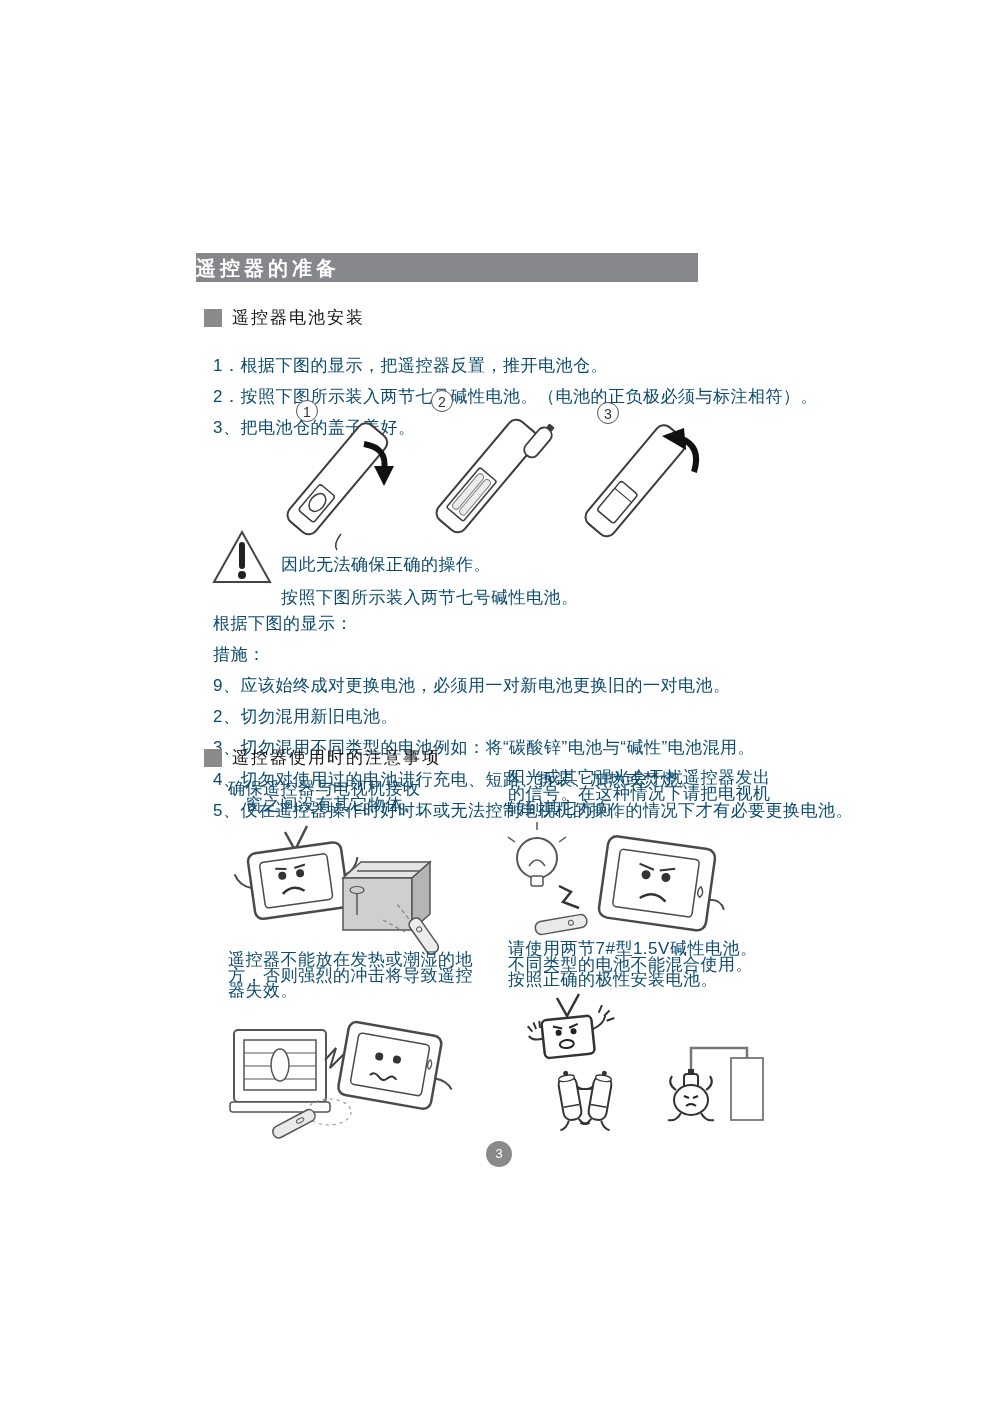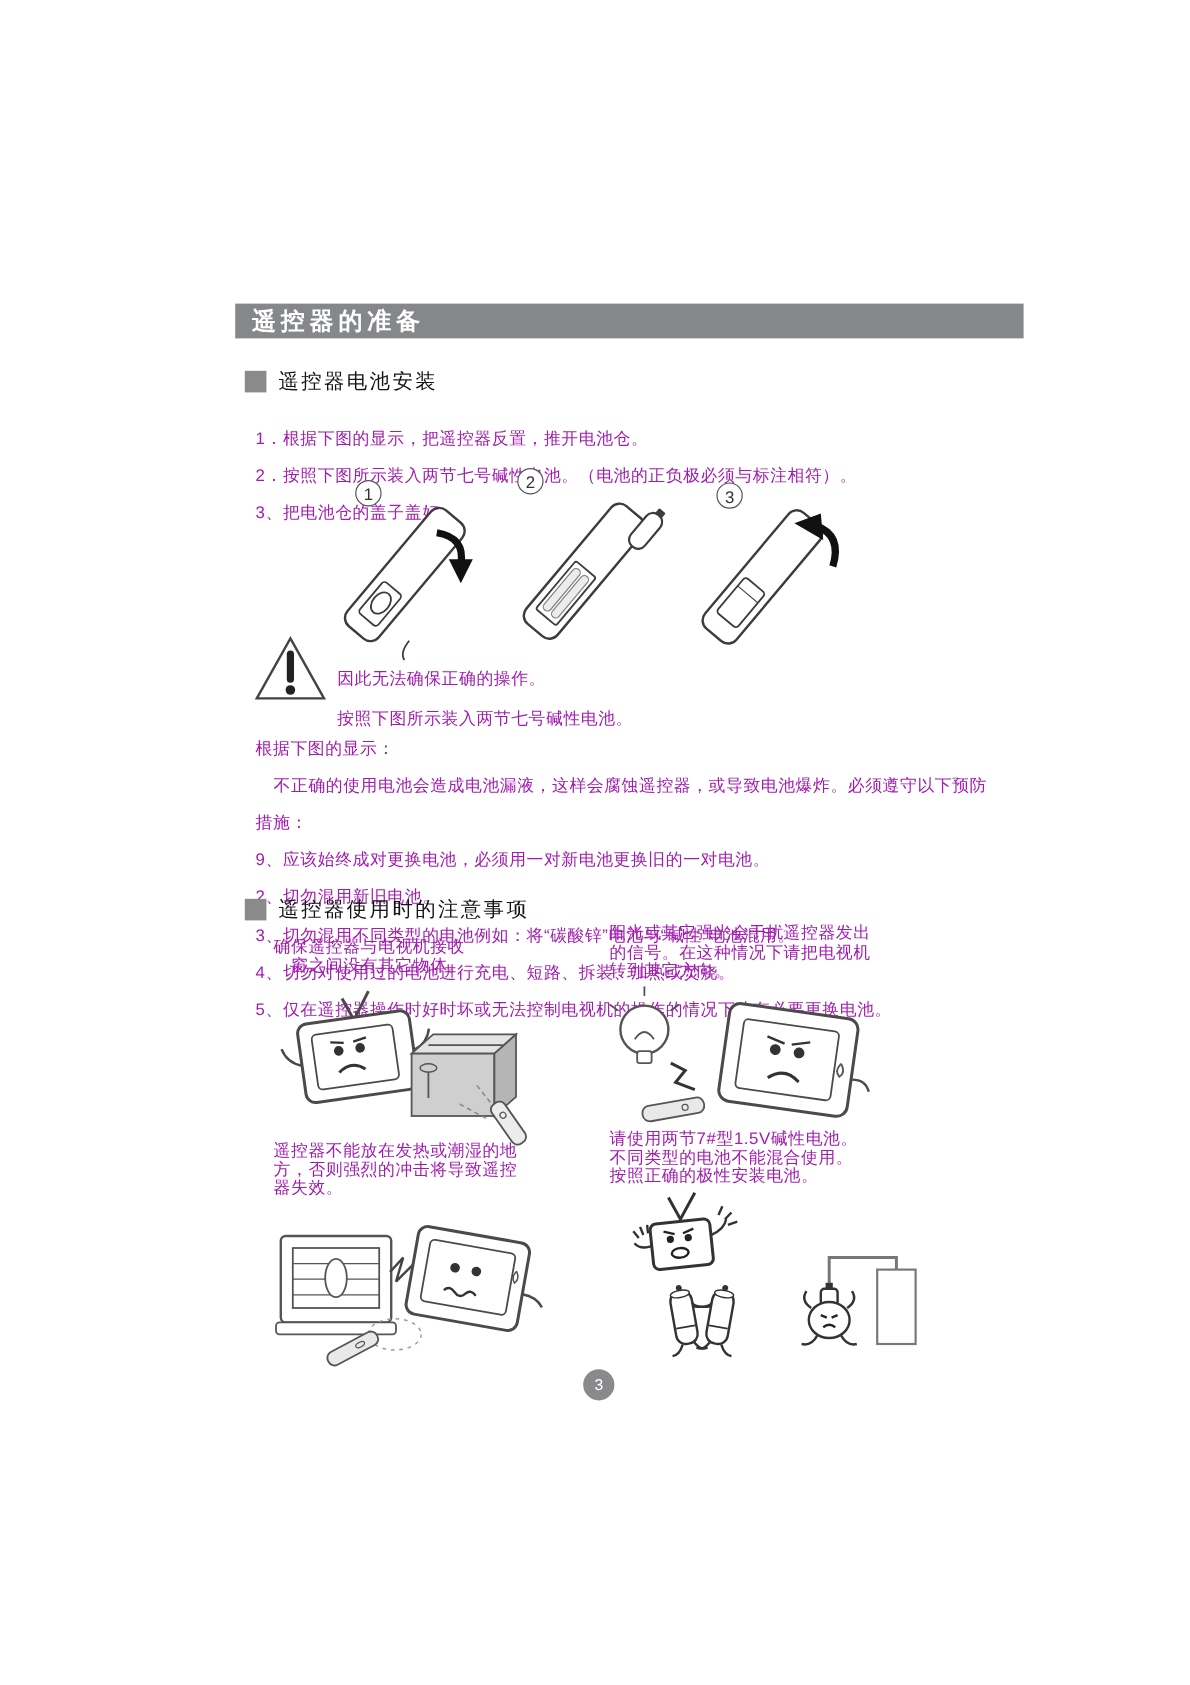--- a/index.html
+++ b/index.html
@@ -1,32 +1,32 @@
 <!DOCTYPE html>
 <html><head>
 <meta charset="utf-8">
 <style>
   html,body{margin:0;padding:0;background:#ffffff;}
   .page{
     position:relative;width:992px;height:1404px;background:#ffffff;
     font-family:"Liberation Sans","DejaVu Sans",sans-serif;color:#1c1c1c;overflow:hidden;
   }
   .header-bar{
-    position:absolute;left:196px;top:253px;width:657px;height:29px;
+    position:absolute;left:196px;top:253px;width:502px;height:29px;
     background:#85878a;color:#ffffff;font-weight:bold;font-size:20px;line-height:30px;
-    padding-left:14px;box-sizing:border-box;letter-spacing:4px;
+    padding-left:0;box-sizing:border-box;letter-spacing:4px;
   }
   .sec-heading{
     position:absolute;left:204px;display:flex;align-items:center;gap:10px;
     font-size:17px;color:#141414;letter-spacing:2px;
   }
   .bullet{width:18px;height:18px;background:#8a8a8a;display:inline-block;flex:0 0 auto;}
   .body-text{
-    position:absolute;font-size:14px;line-height:15.6px;letter-spacing:0.5px;
-    white-space:pre-line;color:#a21caf;
+    position:absolute;font-size:17px;line-height:15.6px;letter-spacing:0.5px;
+    white-space:pre-line;color:#0c4a6e;
   }
   .steps .line{white-space:pre;}
   .indent{padding-left:15px;}
   .fig-num{
     position:absolute;width:22px;height:22px;border:1.5px solid #555;border-radius:50%;
     text-align:center;line-height:22px;font-size:14px;color:#333;box-sizing:border-box;background:#fff;
   }
   svg{position:absolute;overflow:visible;}
   .page-badge{
     position:absolute;left:486px;top:1141px;width:26px;height:26px;border-radius:50%;
@@ -97,21 +97,20 @@
     <circle cx="30" cy="47" r="4" fill="#222"></circle>
   </svg>
 
   <div class="body-text" style="left:281px;top:540px;line-height:16.5px;">
     <div>因此无法确保正确的操作。</div>
     <div>按照下图所示装入两节七号碱性电池。</div>
   </div>
 
   <div class="body-text" style="left:213px;top:600px;">
     <div>根据下图的显示：</div>
-    <div class="indent">不正确的使用电池会造成电池漏液，这样会腐蚀遥控器，或导致电池爆炸。必须遵守以下预防</div>
     <div>措施：</div>
     <div>9、应该始终成对更换电池，必须用一对新电池更换旧的一对电池。</div>
     <div>2、切勿混用新旧电池。</div>
     <div>3、切勿混用不同类型的电池例如：将“碳酸锌”电池与“碱性”电池混用。</div>
     <div>4、切勿对使用过的电池进行充电、短路、拆装、加热或焚烧。</div>
     <div>5、仅在遥控器操作时好时坏或无法控制电视机的操作的情况下才有必要更换电池。</div>
   </div>
 
   <div class="sec-heading" style="top:746px;text-align:center;">
     <span class="bullet"></span>

